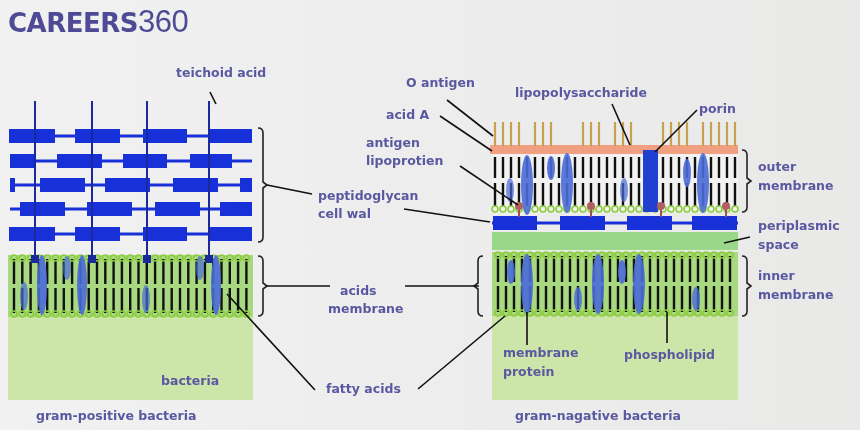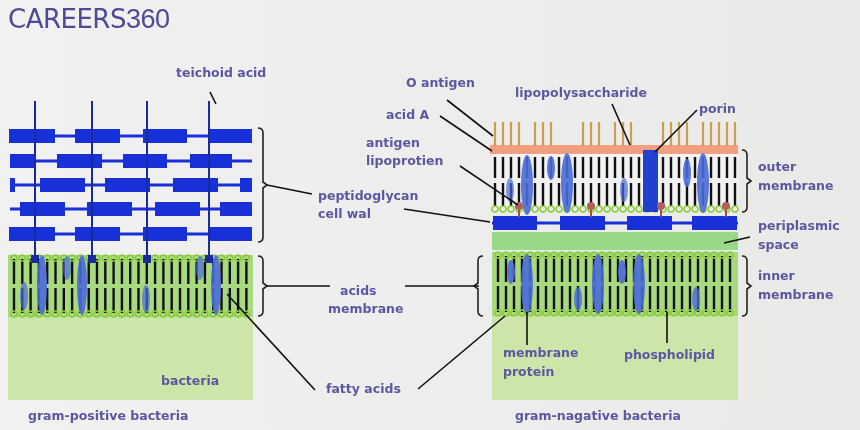--- a/index.html
+++ b/index.html
@@ -2,22 +2,22 @@
 <html><head>
 <meta charset="utf-8">
 <style>
   html, body { margin: 0; padding: 0; }
   body {
     width: 860px; height: 430px; overflow: hidden; position: relative;
     background: linear-gradient(90deg, #f1f1f1 0%, #eeeeee 40%, #e9e9e8 100%);
     font-family: "DejaVu Sans", sans-serif;
   }
   .logo { position: absolute; left: 8px; top: 4px; font-size: 26px; letter-spacing: -0.5px; color: #4e4a95; }
-  .logo .bold { font-weight: 400; font-family: "DejaVu Sans", sans-serif; text-align: center; }
-  .logo .light { font-weight: 300; font-family: "Liberation Sans", sans-serif; font-size: 27px; }
+  .logo .bold { font-weight: 700; font-family: "DejaVu Sans", sans-serif; text-align: center; }
+  .logo .light { font-weight: 300; font-family: "Liberation Sans", sans-serif; font-size: 31px; }
   svg#diagram { position: absolute; left: 0; top: 0; }
   .lbl {
     position: absolute; color: #5a58a0; font-weight: bold; font-size: 12.5px;
     line-height: 18px; font-family: "DejaVu Sans", sans-serif; white-space: nowrap;
   }
 </style>
 </head>
 <body>
 
 <div class="logo">
@@ -480,21 +480,21 @@
     </g>
 </svg>
 
 <div class="lbl" style="left:176px;top:64px">teichoid acid</div>
 <div class="lbl" style="left:318px;top:187px">peptidoglycan</div>
 <div class="lbl" style="left:318px;top:205px">cell wal</div>
 <div class="lbl" style="left:340px;top:282px">acids</div>
 <div class="lbl" style="left:328px;top:300px">membrane</div>
 <div class="lbl" style="left:326px;top:380px">fatty acids</div>
 <div class="lbl" style="left:161px;top:372px">bacteria</div>
-<div class="lbl" style="left:28px;top:407px">gram-positive bacteria</div>
+<div class="lbl" style="left:36px;top:407px">gram-positive bacteria</div>
 
 <div class="lbl" style="left:406px;top:74px">O antigen</div>
 <div class="lbl" style="left:386px;top:106px">acid A</div>
 <div class="lbl" style="left:515px;top:84px">lipopolysaccharide</div>
 <div class="lbl" style="left:699px;top:100px">porin</div>
 <div class="lbl" style="left:366px;top:134px">antigen</div>
 <div class="lbl" style="left:366px;top:152px">lipoprotien</div>
 <div class="lbl" style="left:758px;top:158px">outer</div>
 <div class="lbl" style="left:758px;top:177px">membrane</div>
 <div class="lbl" style="left:758px;top:217px">periplasmic</div>

